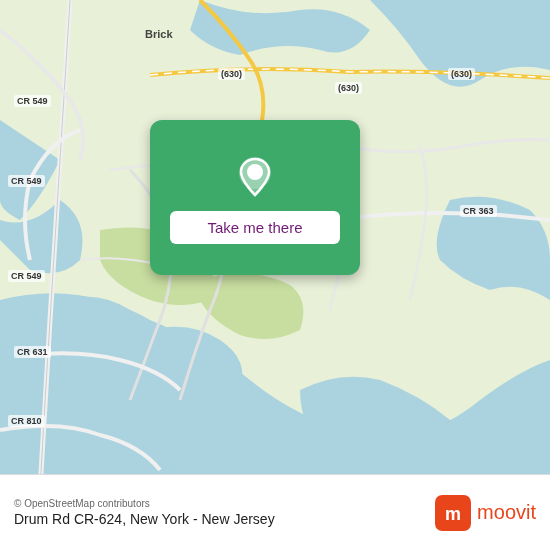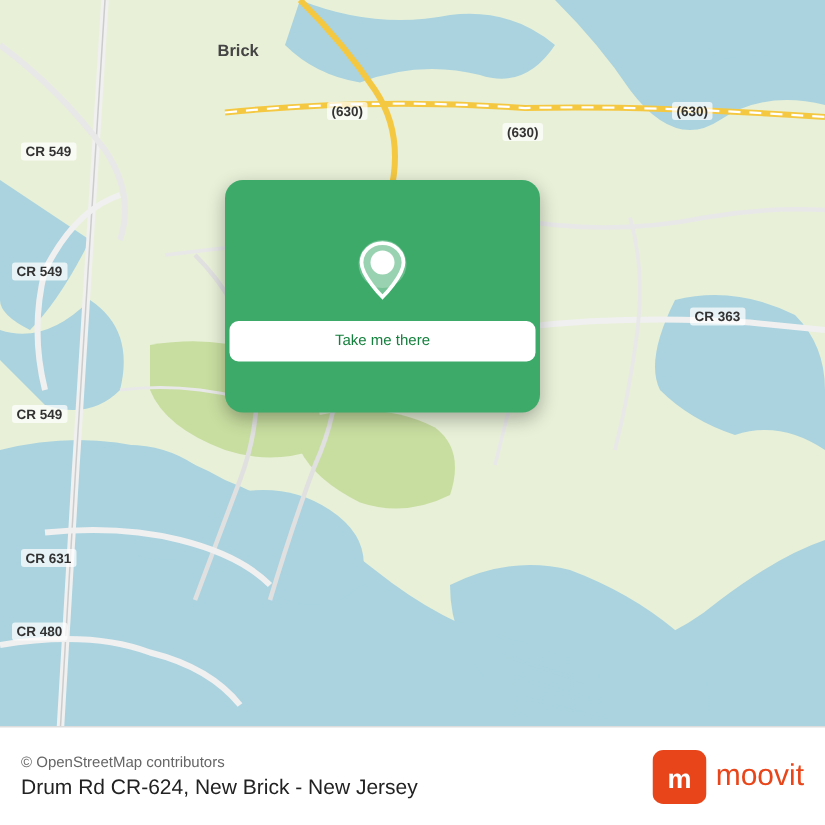--- a/index.html
+++ b/index.html
@@ -37,38 +37,38 @@
       z-index: 10;
     }
 
     .pin-icon {
       width: 52px;
       height: 52px;
     }
 
     .take-me-there-btn {
       background: white;
-      color: #15803d;
+      color: #701a75;
       border: none;
       border-radius: 6px;
       padding: 8px 20px;
-      font-size: 10px;
+      font-size: 15px;
       font-weight: 500;
       cursor: pointer;
-      width: 204px;
+      width: 170px;
       text-align: center;
     }
 
     
     .bottom-bar {
       position: absolute;
       bottom: 0;
       left: 0;
       width: 100%;
-      height: 66px;
+      height: 76px;
       background: white;
       display: flex;
       align-items: center;
       justify-content: space-between;
       padding: 0 14px;
       border-top: 1px solid #ddd;
       z-index: 20;
     }
 
     .bottom-left {
@@ -201,43 +201,43 @@
     <path d="M 110 170 Q 150 165 200 160 Q 260 155 300 160" stroke="#e8e8e8" stroke-width="2.5" fill="none"></path>
     <path d="M 80 260 Q 120 255 160 265 Q 200 270 240 265" stroke="#e8e8e8" stroke-width="2" fill="none"></path>
   </svg>
 
   <div class="city-label" style="top: 28px; left: 145px;">Brick</div>
 
   <div class="road-label" style="top: 95px; left: 14px;">CR 549</div>
   <div class="road-label" style="top: 175px; left: 8px;">CR 549</div>
   <div class="road-label" style="top: 270px; left: 8px;">CR 549</div>
   <div class="road-label" style="top: 205px; left: 460px;">CR 363</div>
-  <div class="road-label" style="top: 415px; left: 8px;">CR 480</div>
-  <div class="road-label" style="top: 366px; left: 14px;">CR 631</div>
+  <div class="road-label" style="top: 415px; left: 8px;">CR 810</div>
+  <div class="road-label" style="top: 346px; left: 14px;">CR 631</div>
   <div class="road-label" style="top: 68px; left: 218px;">(630)</div>
   <div class="road-label" style="top: 82px; left: 335px;">(630)</div>
   <div class="road-label" style="top: 68px; left: 448px;">(630)</div>
 
   <div class="action-card">
 
     <svg class="pin-icon" viewBox="0 0 52 52" xmlns="http://www.w3.org/2000/svg">
       <circle cx="26" cy="22" r="16" fill="white" opacity="0.25"></circle>
       <circle cx="26" cy="21" r="8" fill="white"></circle>
       <path d="M26 8 C18 8 12 14 12 21 C12 30 26 44 26 44 C26 44 40 30 40 21 C40 14 34 8 26 8Z" fill="white" opacity="0.3"></path>
       <path d="M26 8 C18 8 12 14 12 21 C12 30 26 44 26 44 C26 44 40 30 40 21 C40 14 34 8 26 8Z" stroke="white" stroke-width="2.5" fill="none"></path>
       <circle cx="26" cy="21" r="5" fill="white"></circle>
     </svg>
 
     <button class="take-me-there-btn">Take me there</button>
   </div>
 
   <div class="bottom-bar">
     <div class="bottom-left">
       <span class="copyright-text">© OpenStreetMap contributors</span>
-      <span class="location-text">Drum Rd CR-624, New Brick - New Jersey</span>
+      <span class="location-text">Drum Rd CR-624, New York - New Jersey</span>
     </div>
     <div class="moovit-logo">
 
       <svg class="moovit-icon" viewBox="0 0 40 40" xmlns="http://www.w3.org/2000/svg">
         <rect width="40" height="40" rx="8" fill="#e8461a"></rect>
         <text x="20" y="28" text-anchor="middle" font-size="20" font-weight="bold" fill="white" font-family="Arial">m</text>
       </svg>
       <span class="moovit-text">moovit</span>
     </div>
   </div>

